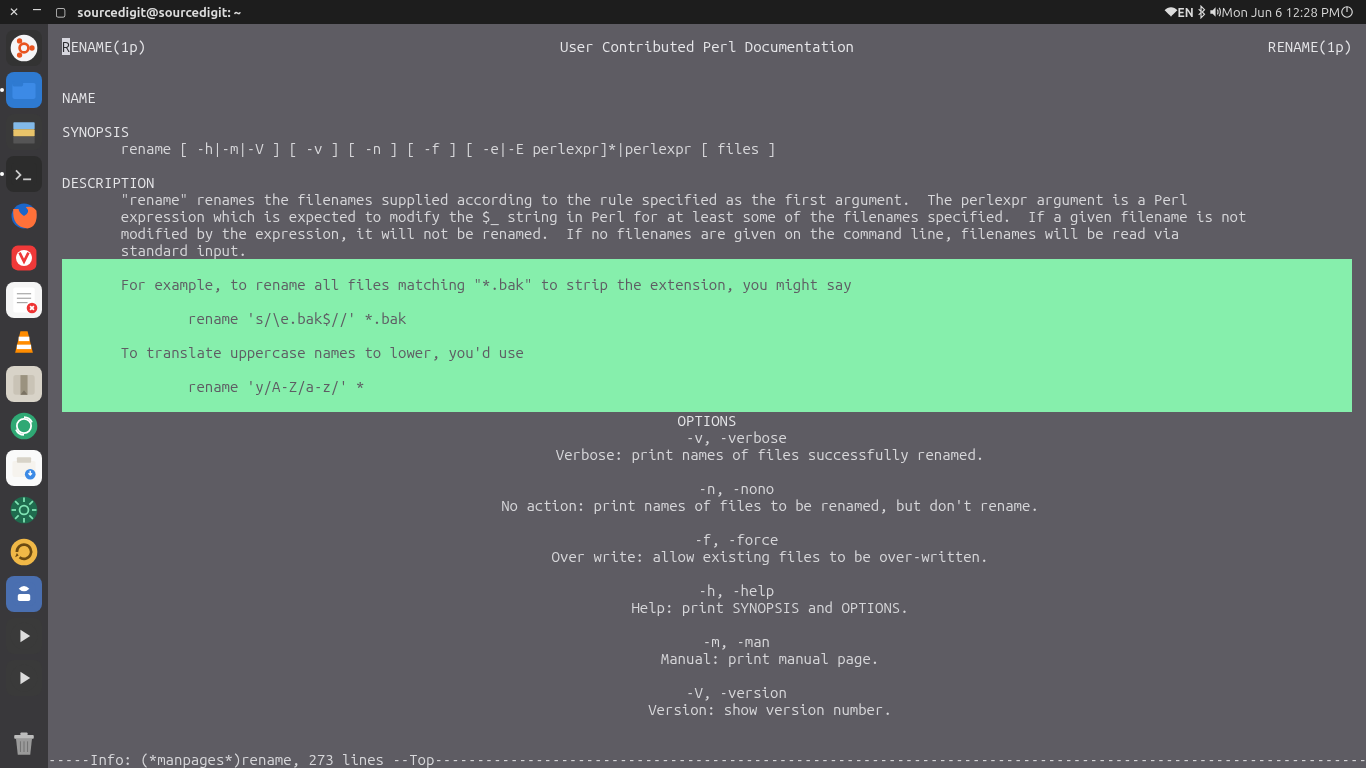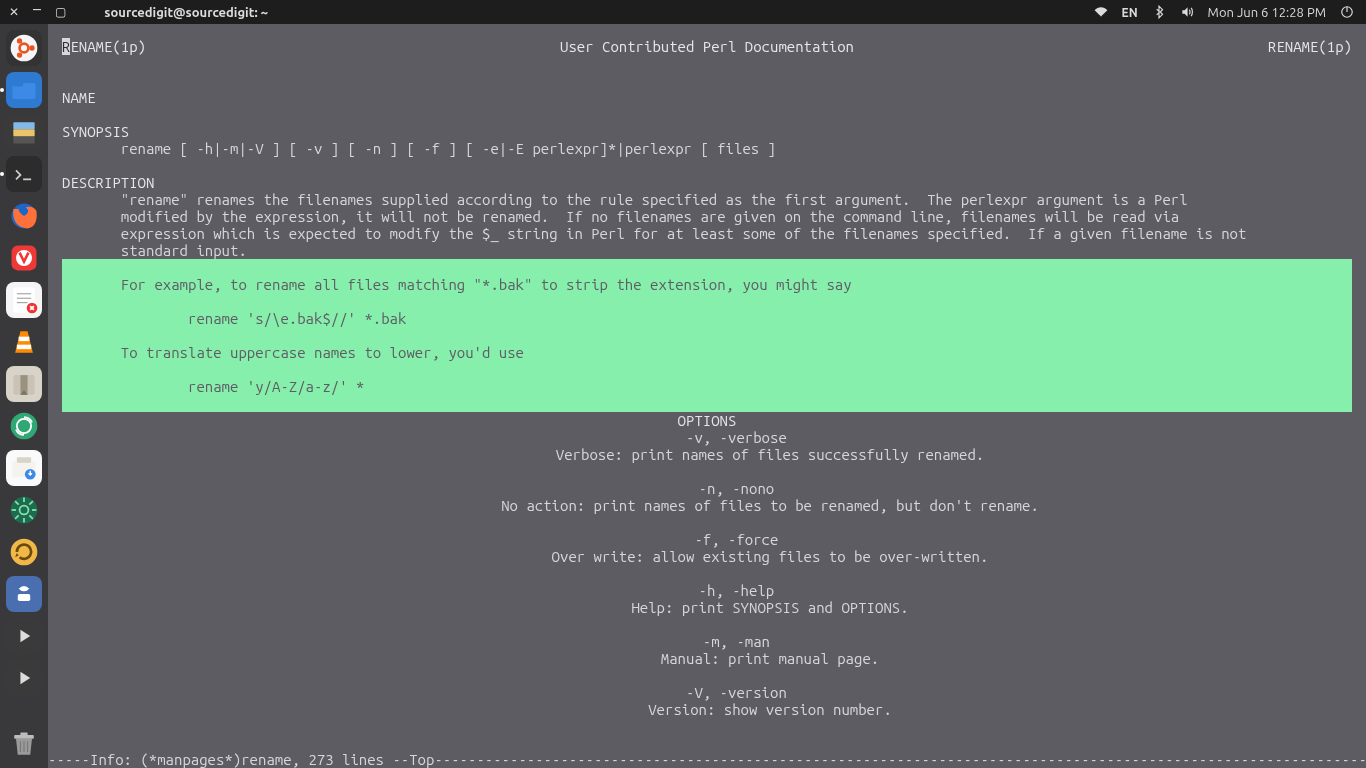--- a/index.html
+++ b/index.html
@@ -18,22 +18,22 @@
       background: #1d1d1d;
       color: #dcdcdc;
       display: flex;
       align-items: center;
       font-family: "Ubuntu", sans-serif;
       font-size: 13px;
       z-index: 10;
     }
     .topbar-left { display: flex; align-items: center; gap: 8px; padding-left: 6px; }
     .winctrl { color: #dcdcdc; cursor: pointer; padding: 0 3px; font-size: 12px; }
-    .topbar-title { font-weight: 600; margin-left: 27px; }
-    .topbar-right { margin-left: auto; display: flex; align-items: center; gap: 14px; padding-right: 12px; }
+    .topbar-title { font-weight: 600; margin-left: 0; }
+    .topbar-right { margin-left: auto; display: flex; align-items: center; padding-right: 12px; }
     .tb-icon { display: inline-flex; align-items: center; }
     .tb-icon svg { width: 14px; height: 14px; fill: #dcdcdc; }
 
     .dock {
       position: absolute;
       top: 24px; left: 0; bottom: 0;
       width: 48px;
       background: rgba(20,20,20,0.5);
       display: flex;
       flex-direction: column;
@@ -286,22 +286,22 @@
 <div class="terminal">
   <div class="term-content"><div class="hdr-line"><span class="hdr-left bold-head"><span class="cursor">R</span><span>ENAME(1p)</span></span><span class="hdr-center bold-head">User Contributed Perl Documentation</span><span class="hdr-right bold-head">RENAME(1p)</span></div><div style="white-space: pre;"><span>
 </span><span>
 </span><span class="bold-head">NAME
 </span><span>
 </span><span class="bold-head">SYNOPSIS
 </span><span>       rename [ -h|-m|-V ] [ -v ] [ -n ] [ -f ] [ -e|-E perlexpr]*|perlexpr [ files ]
 </span><span>
 </span><span class="bold-head">DESCRIPTION
 </span><span>       "rename" renames the filenames supplied according to the rule specified as the first argument.  The perlexpr argument is a Perl
+</span><span>       expression which is expected to modify the $_ string in Perl for at least some of the filenames specified.  If a given filename is not
 </span><span>       modified by the expression, it will not be renamed.  If no filenames are given on the command line, filenames will be read via
-</span><span>       expression which is expected to modify the $_ string in Perl for at least some of the filenames specified.  If a given filename is not
 </span><span>       standard input.
 </span><span></span></div><div class="highlight-region" style="white-space: pre;">                                                                                                                                                                
        For example, to rename all files matching "*.bak" to strip the extension, you might say                                                                  
                                                                                                                                                                 
                rename 's/\e.bak$//' *.bak                                                                                                                       
                                                                                                                                                                 
        To translate uppercase names to lower, you'd use                                                                                                         
                                                                                                                                                                 
                rename 'y/A-Z/a-z/' *                                                                                                                            
                                                                                                                                                                 </div><div style="white-space: pre; text-align: center;"><span class="bold-head">OPTIONS

